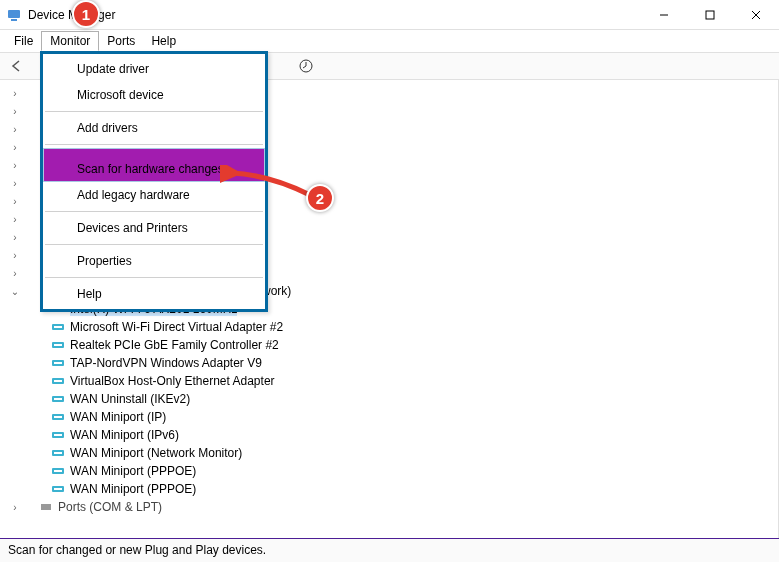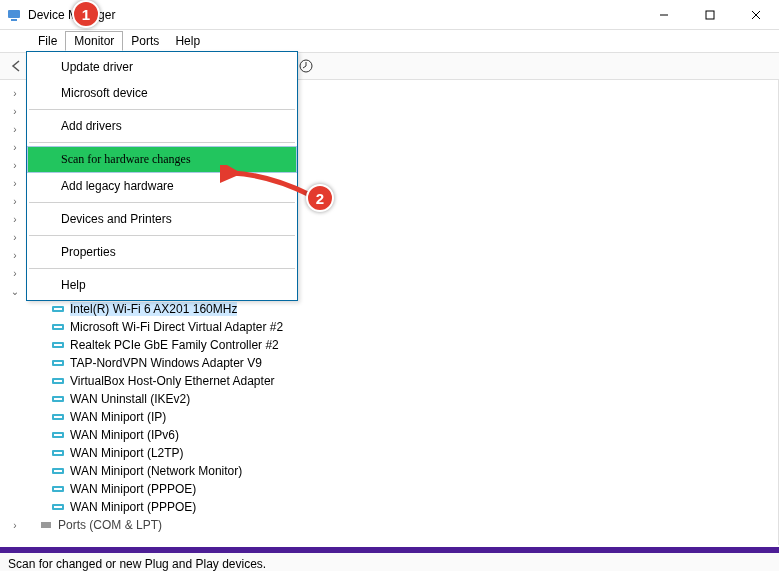--- a/index.html
+++ b/index.html
@@ -6,48 +6,48 @@
   body { width: 779px; height: 571px; background: #fff; overflow: hidden; position: relative; font-size: 12px; }
 
   
   .titlebar { height: 30px; display: flex; align-items: center; padding-left: 6px; border-bottom: 1px solid #e0e0e0; }
   .titlebar .ico { width: 16px; height: 16px; margin-right: 6px; display:flex;align-items:center;justify-content:center; }
   .titlebar .title { font-size: 12px; }
   .winctrls { margin-left: auto; display: flex; }
   .winbtn { width: 46px; height: 30px; display:flex; align-items:center; justify-content:center; font-size:12px; }
 
   
-  .menubar { height: 22px; display:flex; align-items:center; padding-left: 6px; font-size:12px;margin-left:24px; }
+  .menubar { height: 22px; display:flex; align-items:center; padding-left: 6px; font-size:12px; }
   .menuitem { padding: 2px 8px; }
   .menuitem.open { background:#fff; border:1px solid #b0b0b0; border-bottom:1px solid #fff; position:relative; z-index:30; }
 
   
   .toolbar { height: 28px; border-top:1px solid #e0e0e0; border-bottom:1px solid #e0e0e0; display:flex; align-items:center; padding: 0 6px; gap:8px; background:#fafafa; }
   .tbtn { width:22px; height:22px; display:flex;align-items:center;justify-content:center; color:#555; }
   .tsep { width:1px; height:18px; background:#ccc; }
 
   
   .main { position:absolute; top:80px; bottom:26px; left:0; right:0; display:flex; }
   .treepane { width:100%; border-right:1px solid #e0e0e0; overflow:hidden; position:relative; padding-top:4px; }
 
   .treerow { display:flex; align-items:center; height:18px; padding-left:8px; font-size:12px; white-space:nowrap; }
   .tw { width:14px; display:inline-flex; justify-content:center; color:#666; font-size:10px; }
   .spacer { display:inline-block; }
   .devico { width:16px; height:16px; margin:0 4px 0 2px; display:inline-flex;align-items:center;justify-content:center; }
   .devico svg { width:14px; height:14px; }
   .sel { background:#cde8ff; }
 
   
-  .dropdown { position:absolute; left:26px; top:51px; width:272px; background:#fff; border:1px solid #0369a1; box-shadow:2px 2px 4px rgba(0,0,0,0.15); z-index:25; padding:2px 0; }
+  .dropdown { position:absolute; left:40px; top:51px; width:228px; background:#fff; border:3px solid #0369a1; box-shadow:2px 2px 4px rgba(0,0,0,0.15); z-index:25; padding:2px 0; }
   .dditem { padding:6px 10px 6px 34px; font-size:12px; }
-  .dditem.hover { background:#22c55e; border:1px solid #a8c8e4; padding:5px 9px 5px 33px;font-family:Liberation Serif, serif; }
+  .dditem.hover { background:#a21caf; border:1px solid #a8c8e4; padding:13px 9px 5px 33px; }
   .ddsep { height:1px; background:#d0d0d0; margin:3px 2px; }
 
   
-  .status { position:absolute; bottom:0; left:0; right:0; height:24px; border-top:6px solid #4c1d95; padding:4px 8px; font-size:12px; background:#fafafa; }
+  .status { position:absolute; bottom:9px; left:0; right:0; height:24px; border-top:1px solid #4c1d95; padding:4px 8px; font-size:12px; background:#fafafa; }
 
   
   .badge { position:absolute; width:28px; height:28px; border-radius:50%; background:#e33b2e; border:2px solid #fff; box-shadow:0 0 4px rgba(0,0,0,0.4); color:#fff; font-weight:bold; font-size:15px; display:flex;align-items:center;justify-content:center; z-index:60; }
   .arrow { position:absolute; z-index:55; }
 
   .treerow.cut { color:#444; }
   .porticon svg rect{fill:#999;}
 </style>
 </head>
 <body>
@@ -233,30 +233,20 @@
           <span>WAN Miniport (IPv6)</span>
         </div>
         <div class="treerow">
           <span class="spacer" style="width:40px"></span>
           <span class="devico">
             <svg viewBox="0 0 14 14">
               <rect x="1" y="4" width="12" height="6" rx="1" fill="#3bb2d0"></rect>
               <rect x="3" y="6" width="8" height="2" fill="#fff"></rect>
             </svg>
           </span>
-          <span>WAN Miniport (L2TP)</span>
-        </div>
-        <div class="treerow">
-          <span class="spacer" style="width:40px"></span>
-          <span class="devico">
-            <svg viewBox="0 0 14 14">
-              <rect x="1" y="4" width="12" height="6" rx="1" fill="#3bb2d0"></rect>
-              <rect x="3" y="6" width="8" height="2" fill="#fff"></rect>
-            </svg>
-          </span>
           <span>WAN Miniport (Network Monitor)</span>
         </div>
         <div class="treerow">
           <span class="spacer" style="width:40px"></span>
           <span class="devico">
             <svg viewBox="0 0 14 14">
               <rect x="1" y="4" width="12" height="6" rx="1" fill="#3bb2d0"></rect>
               <rect x="3" y="6" width="8" height="2" fill="#fff"></rect>
             </svg>
           </span>

